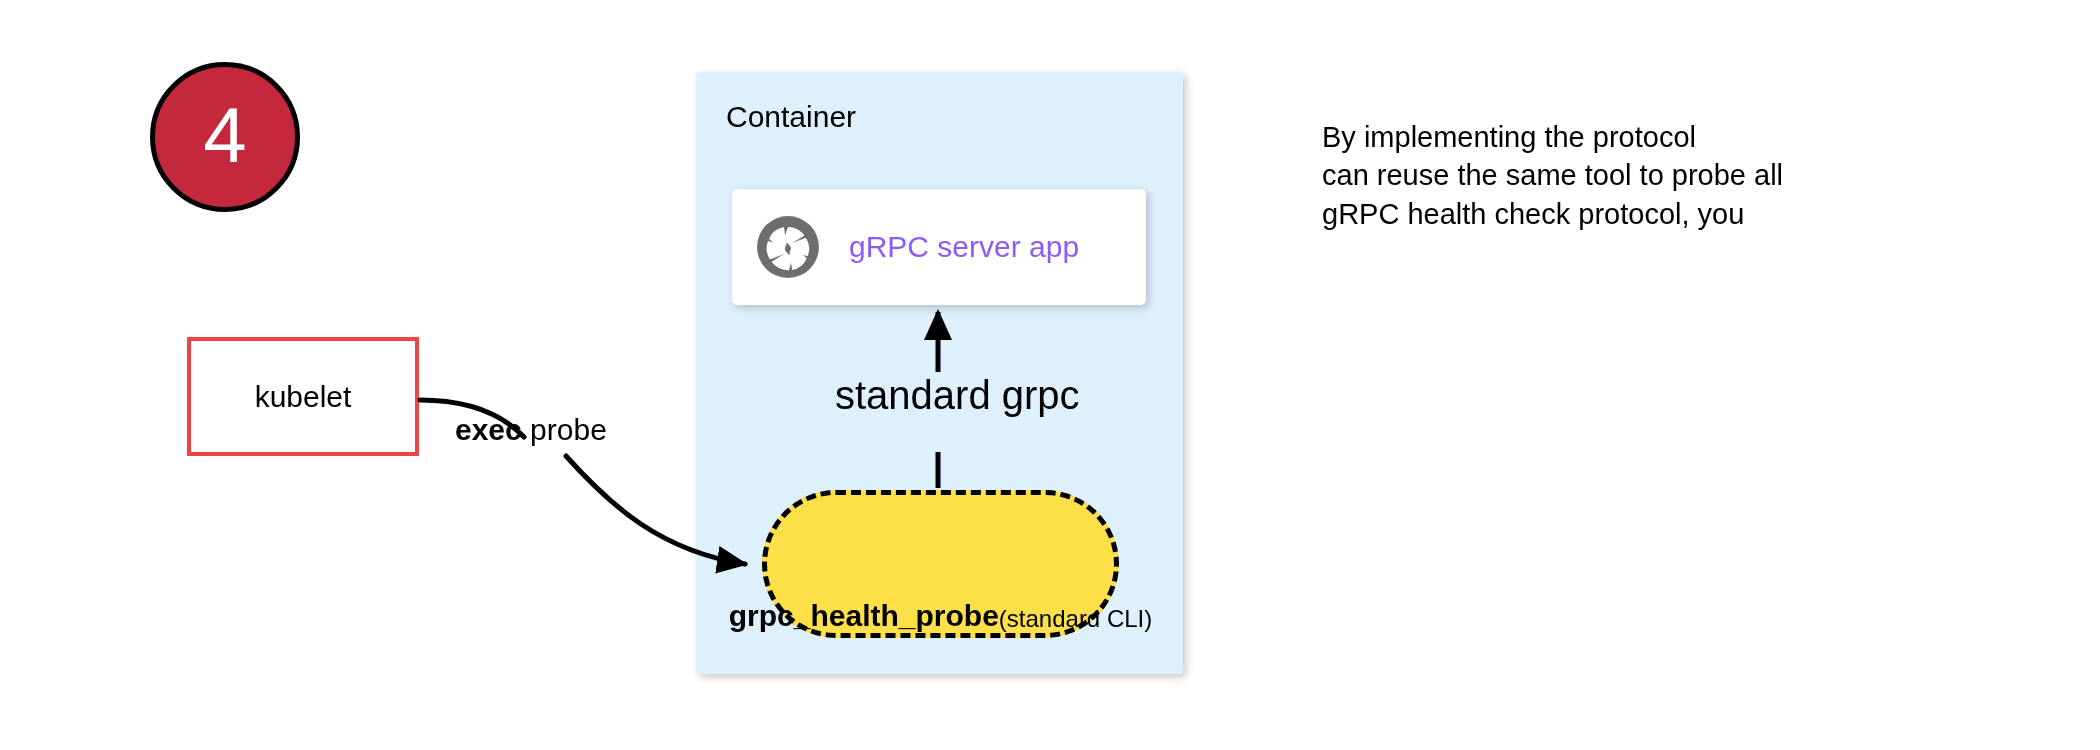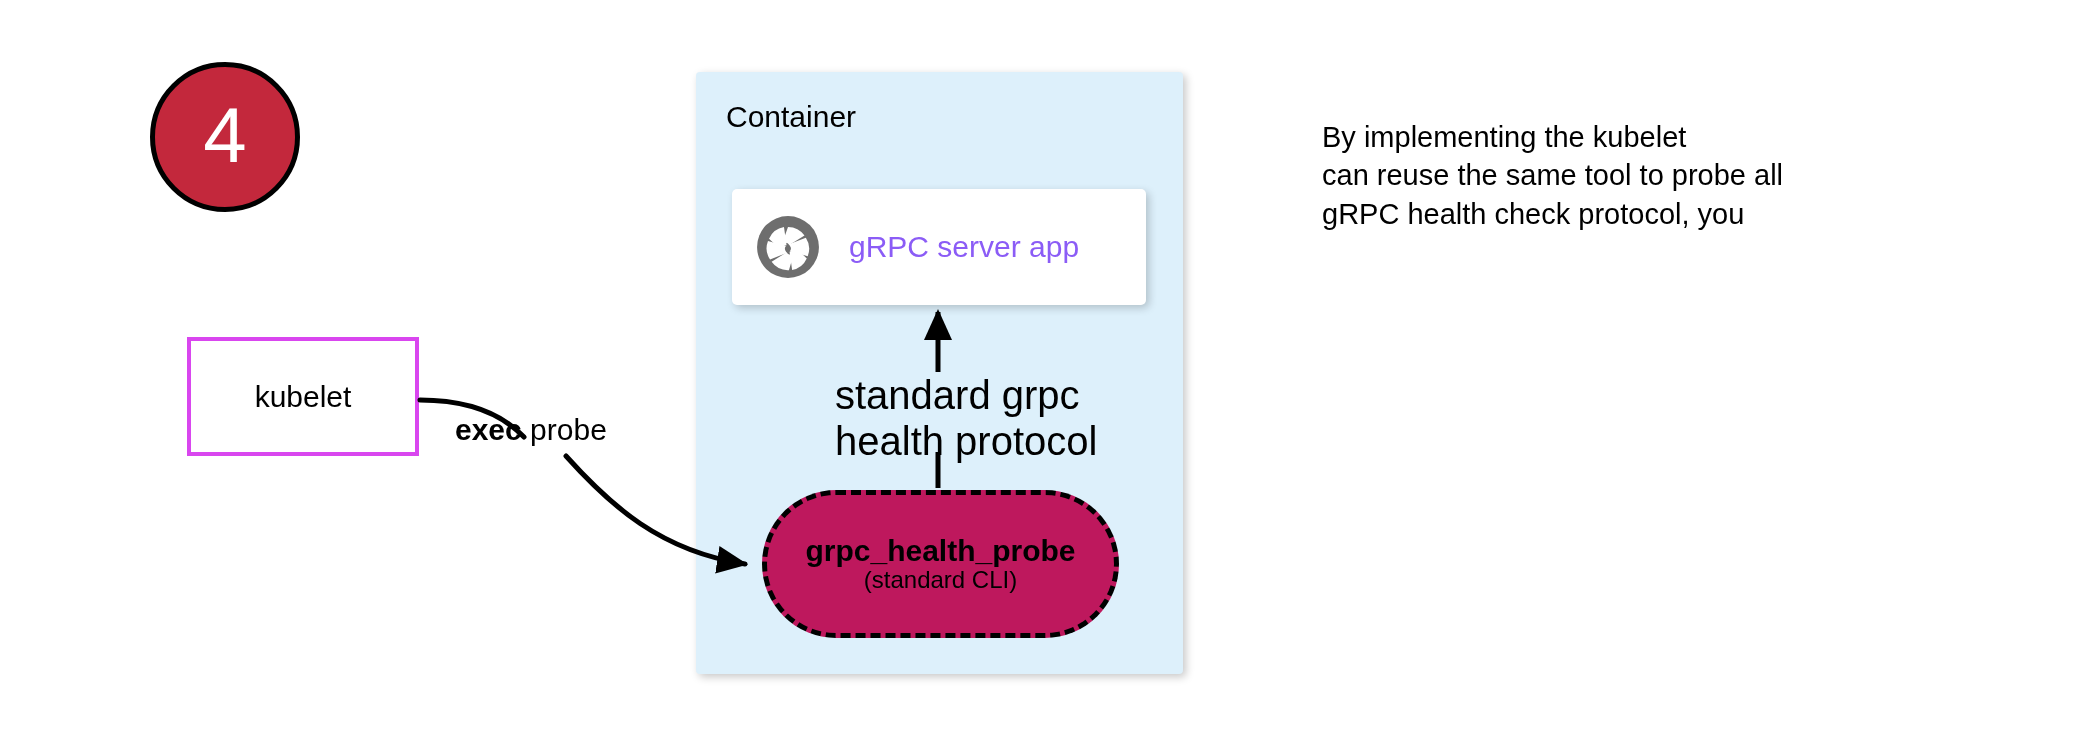--- a/index.html
+++ b/index.html
@@ -91,46 +91,46 @@
   }
 
   
   .kubelet-box {
     position: absolute;
     left: 187px;
     top: 337px;
     width: 232px;
     height: 119px;
     background: #ffffff;
-    border: 4px solid #d946ef;
+    border: 4px solid #ef4444;
     box-sizing: border-box;
     display: flex;
     align-items: center;
     justify-content: center;
   }
   .kubelet-label {
     font-size: 30px;
     color: #000000;
     white-space: nowrap;
   }
 
   
   .probe-box {
     position: absolute;
     left: 762px;
     top: 490px;
     width: 357px;
     height: 148px;
-    background: #be185d;
+    background: #fde047;
     border: 5px dashed #000000;
     border-radius: 74px;
     box-sizing: border-box;
     display: flex;
-    flex-direction: column;
-    align-items: center;
+    flex-direction: row;
+    align-items: flex-end;
     justify-content: center;
   }
   .probe-title {
     font-size: 30px;
     font-weight: bold;
     color: #000000;
     white-space: nowrap;
     line-height: 1.12;
   }
   .probe-subtitle {
@@ -238,22 +238,21 @@
 
     <path d="M 938 372 L 938 312" fill="none" stroke="#000000" stroke-width="5" marker-end="url(#arrowhead)"></path>
   </svg>
 
   <div class="edge-label-exec">
     <b>exec</b><span> probe</span>
   </div>
 
   <div class="edge-label-protocol">
     <div>standard grpc</div>
-    <div>health protocol</div>
   </div>
 
   <div class="side-note">
-    <div>By implementing the kubelet</div>
+    <div>By implementing the protocol</div>
     <div>can reuse the same tool to probe all</div>
     <div>gRPC health check protocol, you</div>
   </div>
 
 </div>
 
 </body></html>

